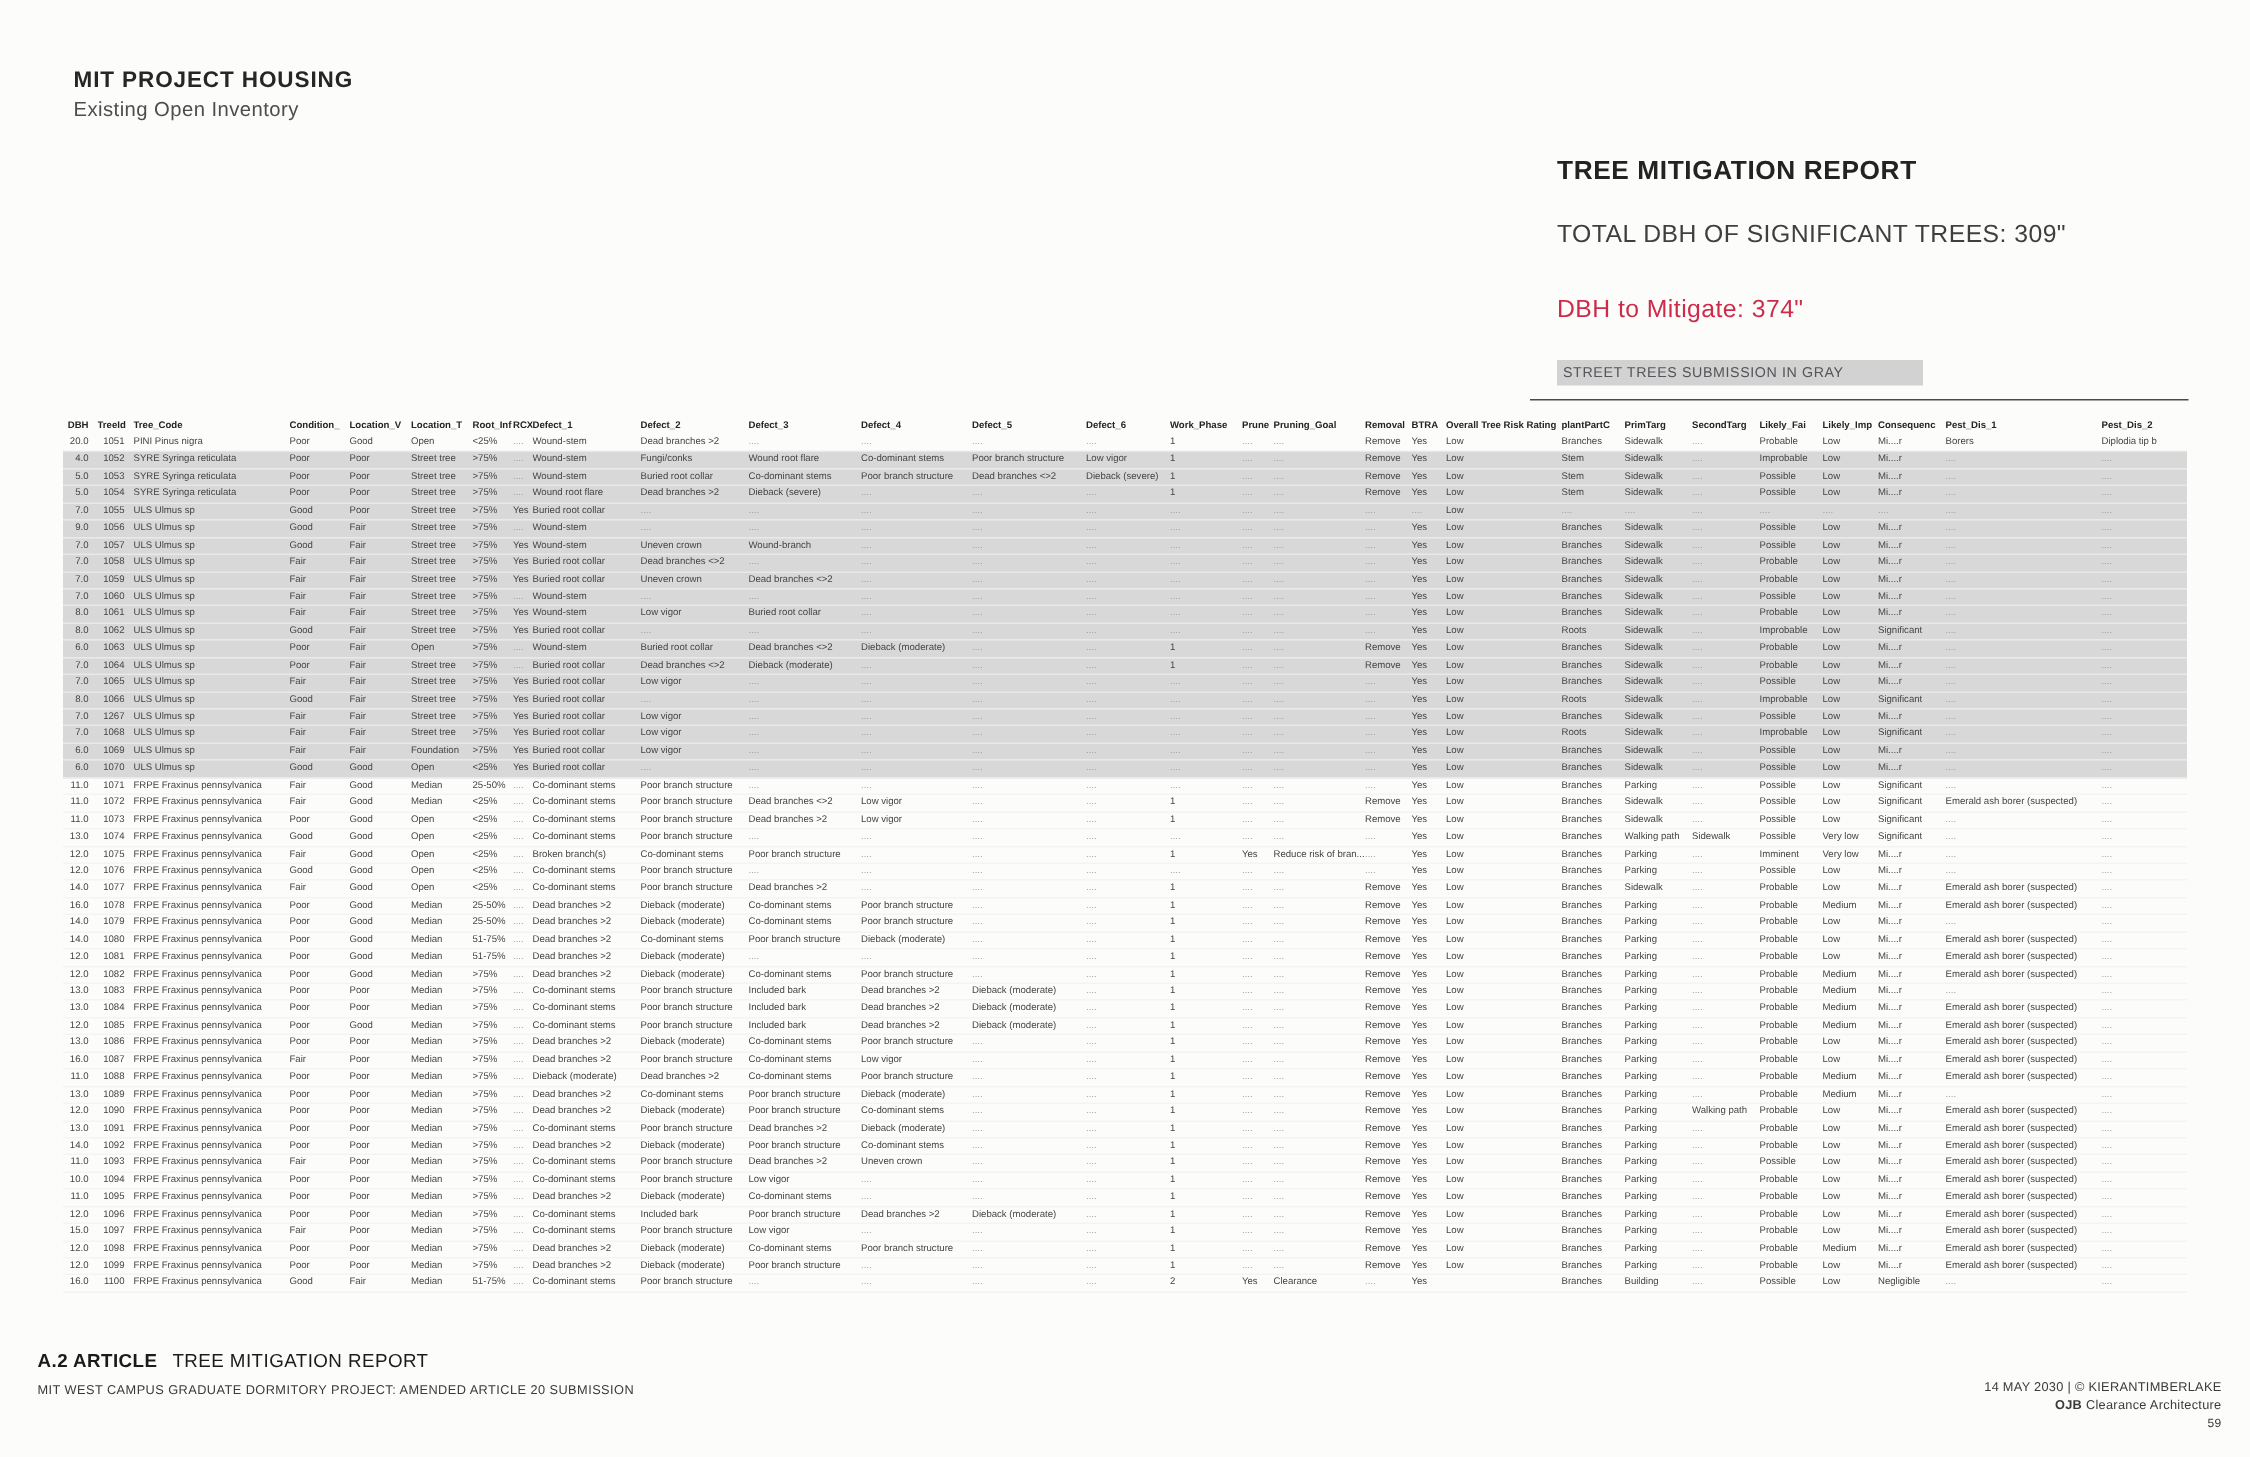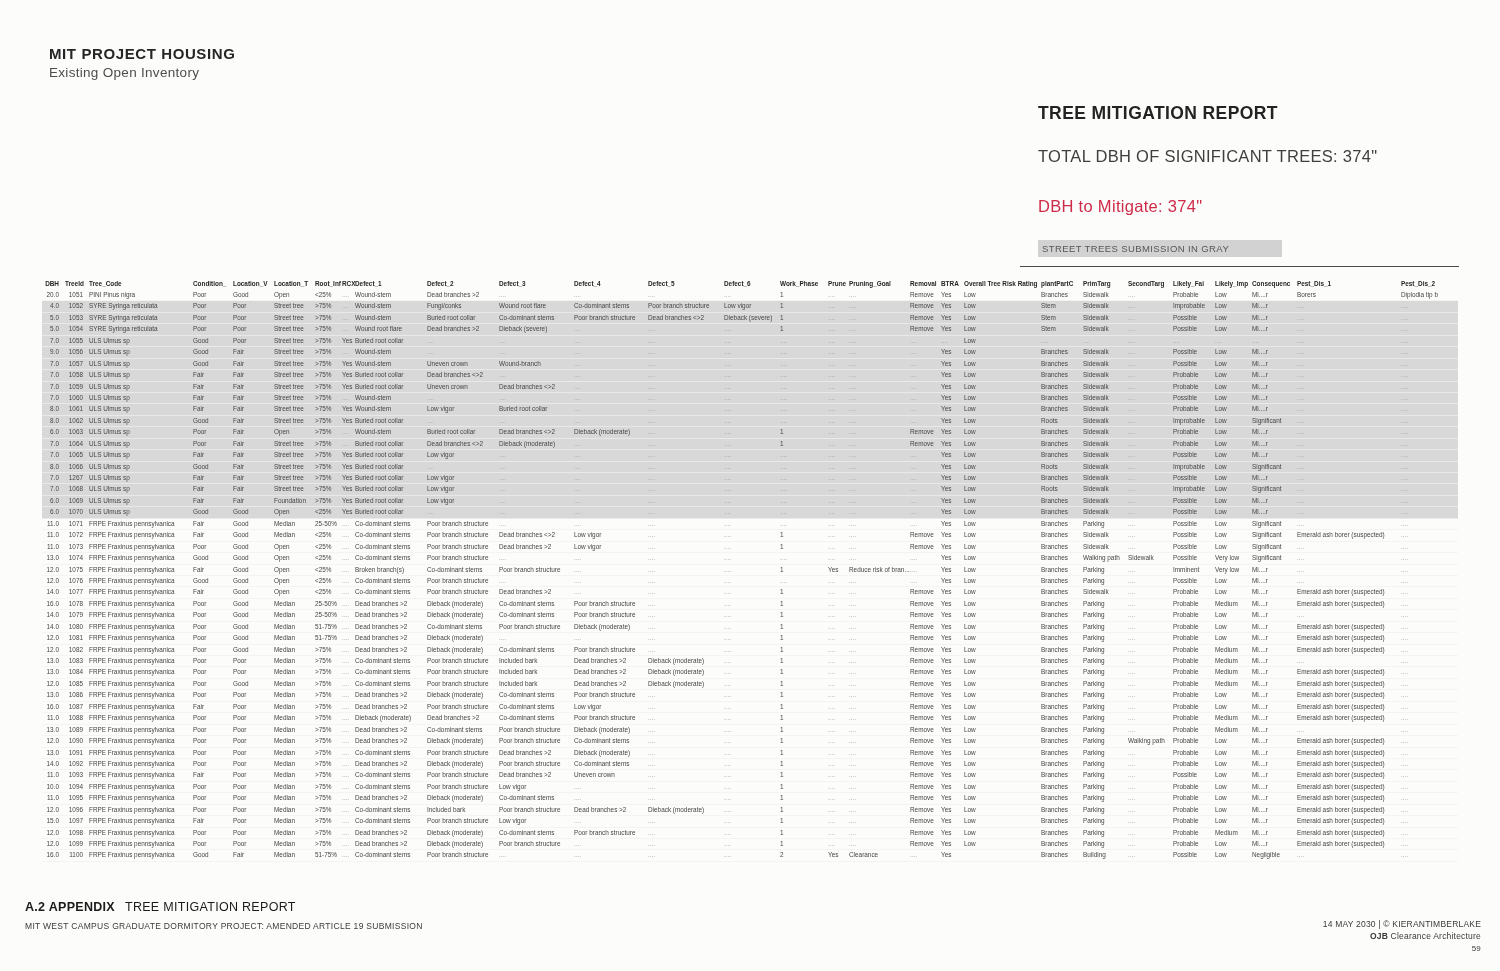--- a/index.html
+++ b/index.html
@@ -37,21 +37,21 @@
   .ft-right .pagenum{font-size:8px;margin-top:1px;}
   .ft-right b{font-weight:bold;}
 </style>
 </head>
 <body>
 
 <div class="abs hl-title">MIT PROJECT HOUSING</div>
 <div class="abs hl-sub">Existing Open Inventory</div>
 
 <div class="abs hr-title">TREE MITIGATION REPORT</div>
-<div class="abs hr-total">TOTAL DBH OF SIGNIFICANT TREES: 374"</div>
+<div class="abs hr-total">TOTAL DBH OF SIGNIFICANT TREES: 309"</div>
 <div class="abs hr-mit" id="mitigate-line" style="color: rgb(206, 43, 73);">DBH to Mitigate: 374"</div>
 <div class="abs hr-note">STREET TREES SUBMISSION IN GRAY</div>
 <div class="abs hr-rule"></div>
 
 <div class="abs tbl">
     <div class="trow thead">
       <div class="tc num" style="width: 23px;">DBH</div>
       <div class="tc num" style="width: 24px;">TreeId</div>
       <div class="tc" style="width: 104px;">Tree_Code</div>
       <div class="tc" style="width: 40px;">Condition_</div>
@@ -1576,20 +1576,20 @@
       <div class="tc dim" style="width: 45px;">....</div>
       <div class="tc" style="width: 42px;">Possible</div>
       <div class="tc" style="width: 37px;">Low</div>
       <div class="tc" style="width: 45px;">Negligible</div>
       <div class="tc dim" style="width: 104px;">....</div>
       <div class="tc dim" style="width: 56px;">....</div>
     </div>
   </div>
 
 <div class="abs ft-appendix">
-  <b>A.2 APPENDIX</b><span>TREE MITIGATION REPORT</span>
+  <b>A.2 ARTICLE</b><span>TREE MITIGATION REPORT</span>
 </div>
-<div class="abs ft-project">MIT WEST CAMPUS GRADUATE DORMITORY PROJECT: AMENDED ARTICLE 19 SUBMISSION</div>
+<div class="abs ft-project">MIT WEST CAMPUS GRADUATE DORMITORY PROJECT: AMENDED ARTICLE 20 SUBMISSION</div>
 <div class="abs ft-right">
   <div>14 MAY 2030 | © KIERANTIMBERLAKE</div>
   <div><b>OJB</b><span> Clearance Architecture</span></div>
   <div class="pagenum">59</div>
 </div>
 
 </body></html>

